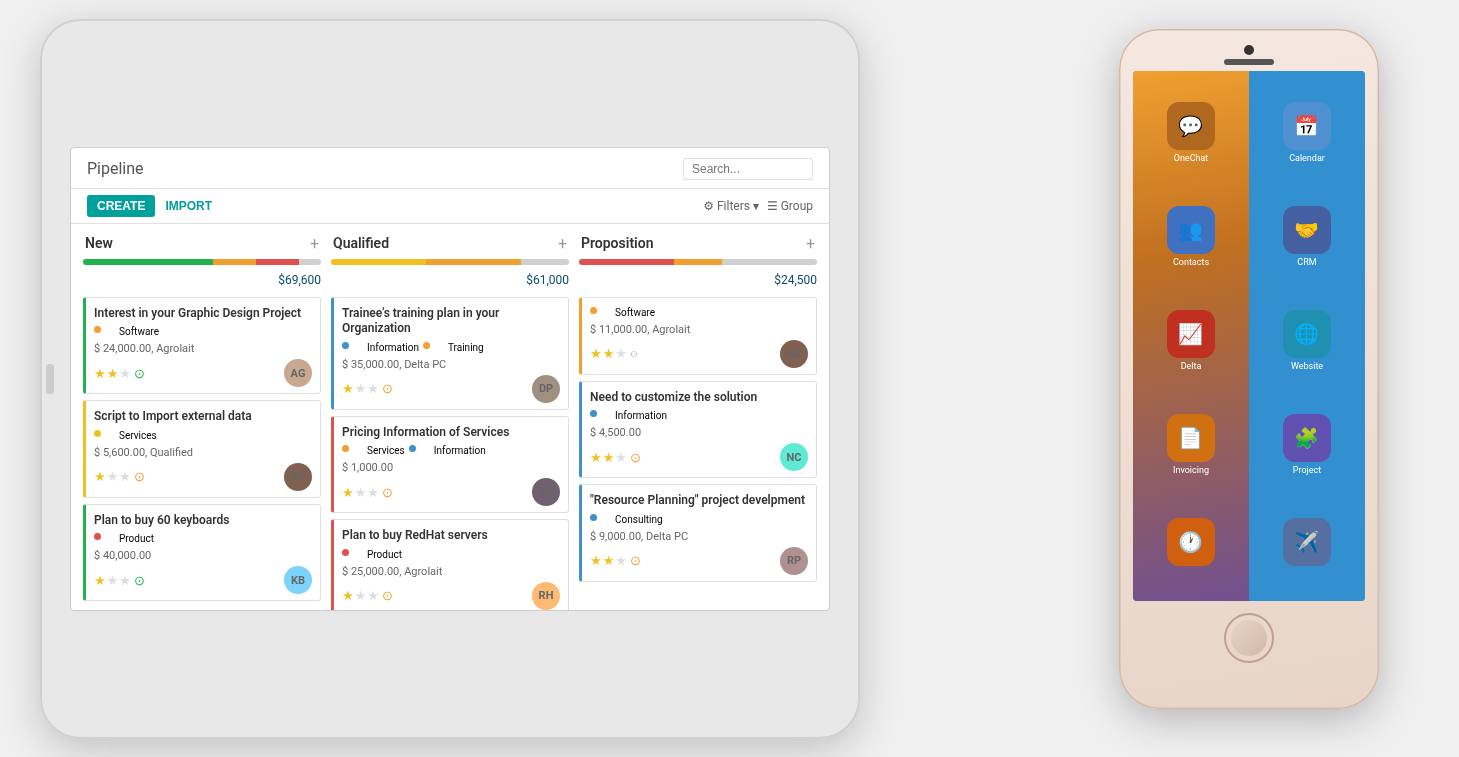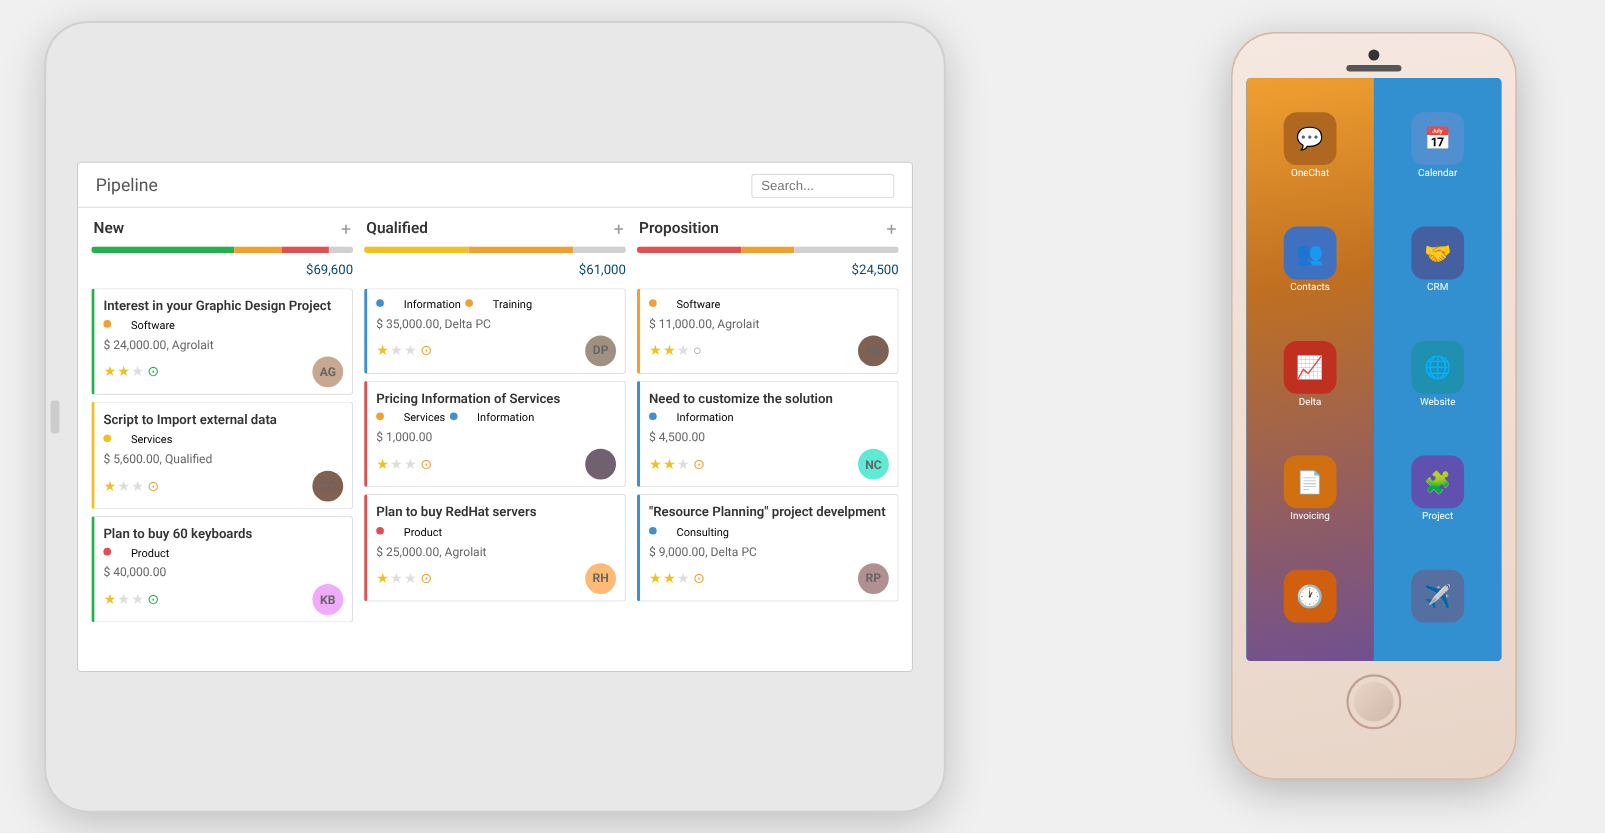--- a/index.html
+++ b/index.html
@@ -331,20 +331,33 @@
 
 <div class="tablet-wrapper">
   <div class="tablet-btn"></div>
   <div class="tablet-screen">
 
     <div class="app-header">
       <span class="app-title">Pipeline</span>
       <input class="app-search" type="text" placeholder="Search..." style="">
     </div>
 
+    <div class="app-toolbar">
+      <button class="btn-create">CREATE</button>
+      <button class="btn-import">IMPORT</button>
+      <div class="toolbar-right">
+        <span>
+          <span>⚙ </span>
+          <span>Filters</span> ▾
+        </span>
+        <span>
+          ☰ <span>Group</span>
+        </span>
+      </div>
+    </div>
 
     <div class="kanban-board">
 
       <div class="kanban-col">
         <div class="col-header">
           <span class="col-title">New</span>
           <span class="col-add">+</span>
         </div>
         <div class="col-progress new-bar">
           <div class="seg1"></div>
@@ -409,38 +422,39 @@
           <div class="card-amount">$ 40,000.00</div>
           <div class="card-footer">
             <div style="display:flex;align-items:center;">
               <div class="stars">
                 <span class="star filled">★</span>
                 <span class="star empty">★</span>
                 <span class="star empty">★</span>
               </div>
               <span class="status-icon status-green">⊙</span>
             </div>
-            <div class="avatar" style="background:#f0abfc;">KB</div>
+            <div class="avatar" style="background:#7dd3fc;">KB</div>
           </div>
         </div>
       </div>
 
       <div class="kanban-col">
         <div class="col-header">
           <span class="col-title">Qualified</span>
           <span class="col-add">+</span>
         </div>
         <div class="col-progress qual-bar">
           <div class="seg1"></div>
           <div class="seg2"></div>
           <div class="seg3"></div>
         </div>
         <div class="col-total">$61,000</div>
 
         <div class="kanban-card border-blue">
+          <div class="card-title">Trainee's training plan in your Organization</div>
           <div class="card-tags">
             <span class="tag">
               <span class="tag-dot" style="background:#4090d0;"></span>
               <span>Information</span>
             </span>
             <span class="tag">
               <span class="tag-dot" style="background:#f0a030;"></span>
               <span>Training</span>
             </span>
           </div>

